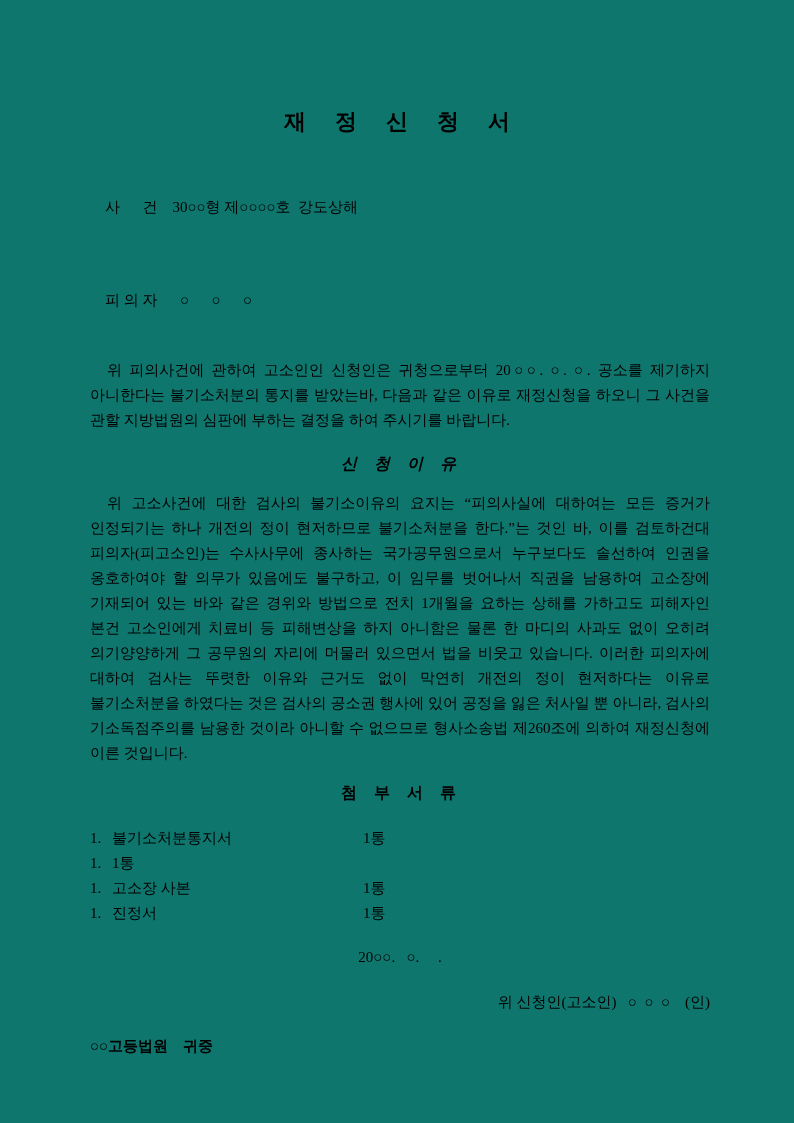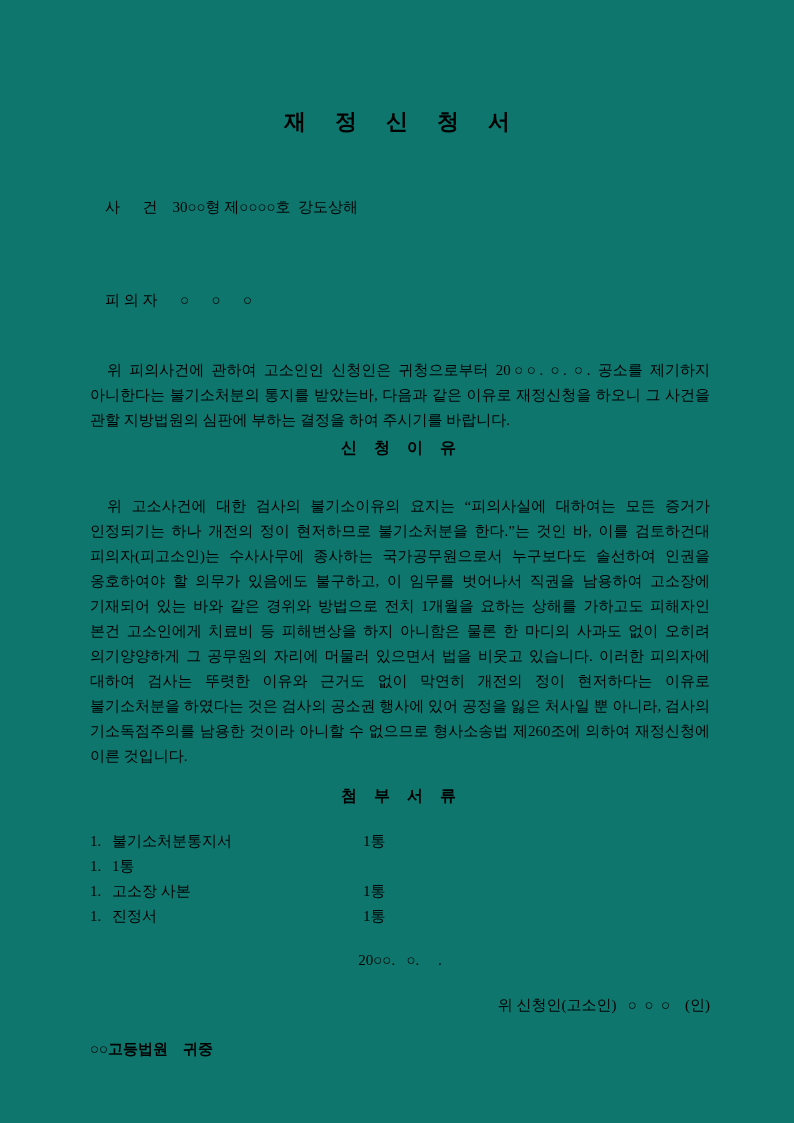--- a/index.html
+++ b/index.html
@@ -40,22 +40,22 @@
     word-break: keep-all;
   }
   .para-intro { margin-top: 20px; }
   .section-heading {
     text-align: center;
     font-weight: bold;
     font-size: 16px;
     letter-spacing: 3px;
     white-space: pre-wrap;
   }
-  .heading-reason { margin-top: 2px; }
-  .para-reason { margin-top: 34px; }
+  .heading-reason { margin-top: 18px; font-style: italic; }
+  .para-reason { margin-top: 15px; }
   .heading-attachments { margin-top: 14px; }
   .att-list { margin-top: 21px; }
   .att-row {
     display: flex;
     align-items: baseline;
     line-height: 25px;
   }
   .att-no {
     flex: 0 0 22px;
   }

